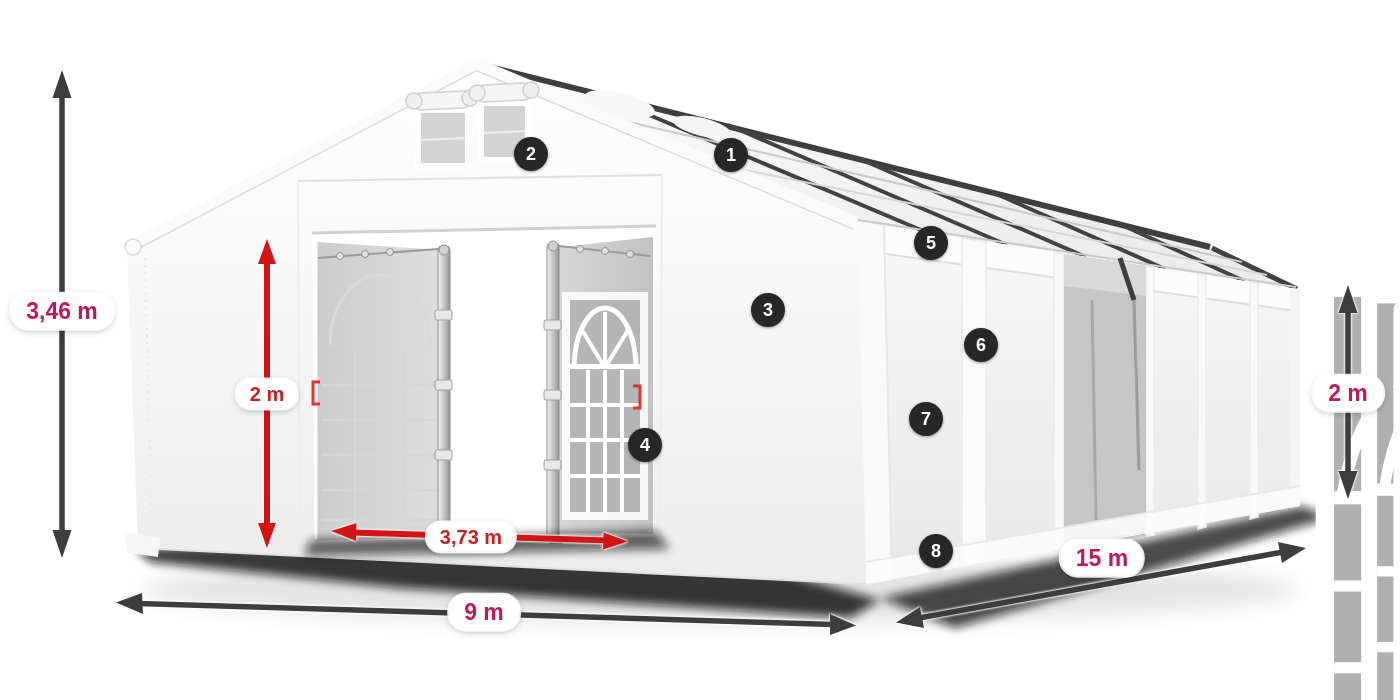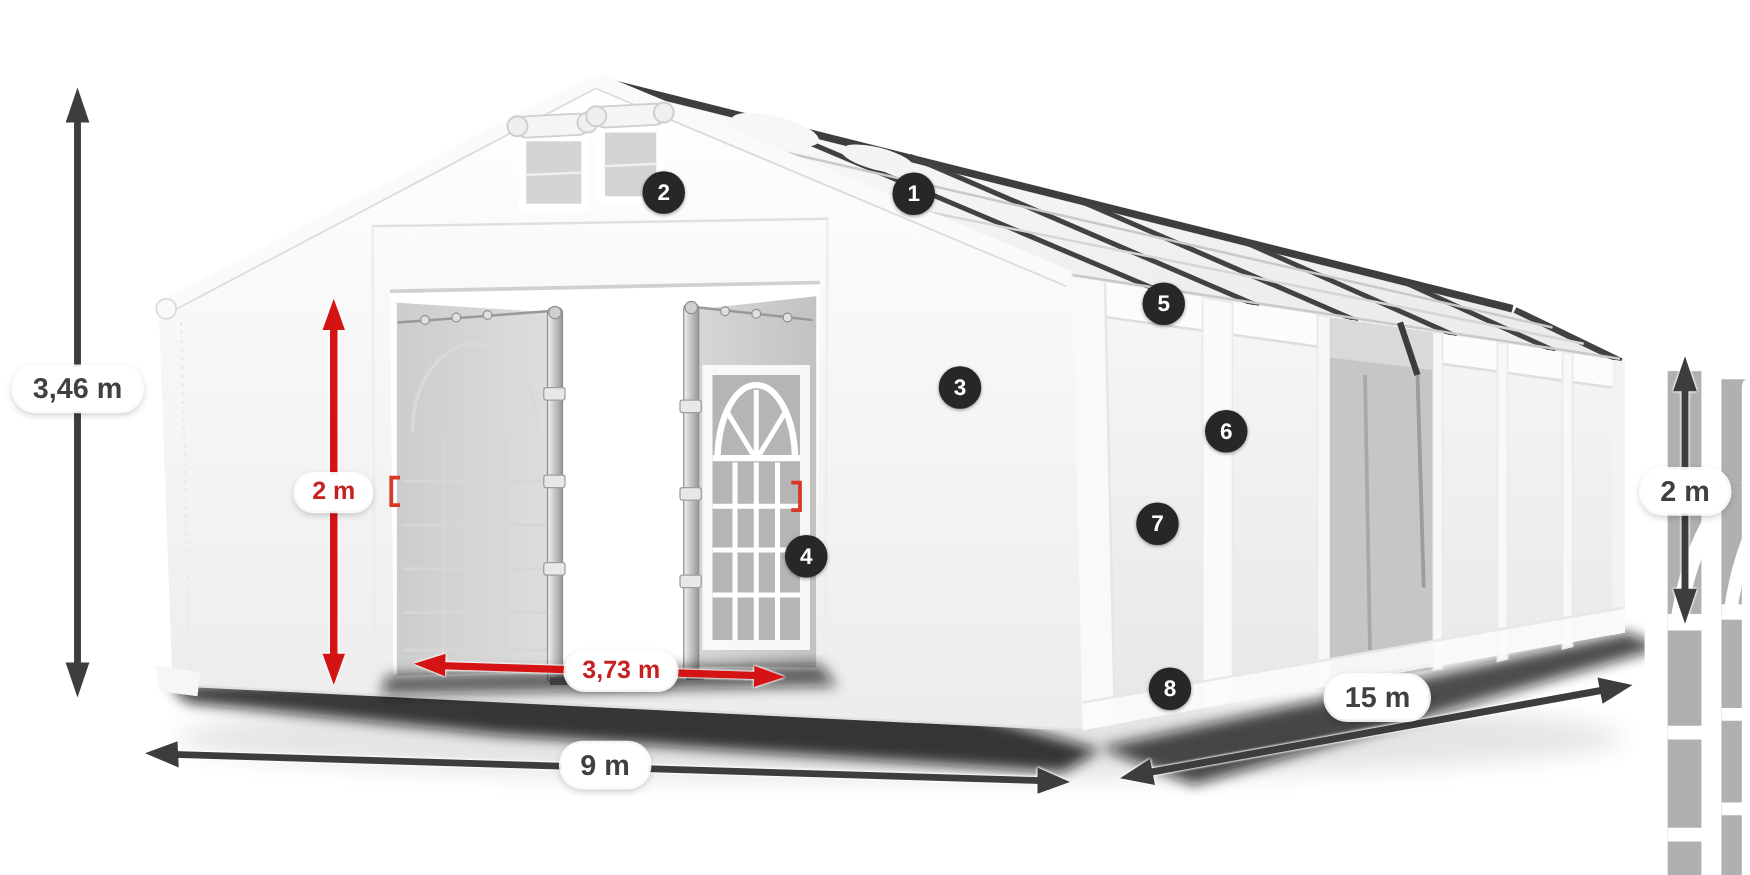--- a/index.html
+++ b/index.html
@@ -5,21 +5,21 @@
   html,body{margin:0;padding:0;background:#ffffff;}
   .stage{
     position:relative;width:1400px;height:700px;overflow:hidden;
     background:#ffffff;font-family:"Liberation Sans",sans-serif;
   }
   .stage svg{position:absolute;left:0;top:0;}
   .halo{filter:drop-shadow(0 0 1px #fff) drop-shadow(0 0 1px #fff);}
   .pill{
     position:absolute;transform:translate(-50%,-50%);
     background:#ffffff;border-radius:17px;padding:3px 15px;
-    font-weight:bold;font-size:23px;color:#404040;line-height:1.25;
+    font-weight:bold;font-size:23px;color:#be185d;line-height:1.25;
     box-shadow:0 0 0 2px rgba(255,255,255,.9),0 2px 7px rgba(0,0,0,.30);
     white-space:nowrap;z-index:5;
   }
   .pill.red{color:#c62121;font-size:20px;padding:2px 13px;border-radius:14px;}
   .badge{
     position:absolute;transform:translate(-50%,-50%);
     width:34px;height:34px;border-radius:50%;
     background:#272727;color:#ffffff;font-weight:bold;font-size:18px;
     display:flex;align-items:center;justify-content:center;
     box-shadow:0 1px 3px rgba(0,0,0,.4);z-index:6;cursor:pointer;
@@ -249,21 +249,21 @@
     </g>
     <g class="halo" fill="#d41414" stroke="#d41414">
       <line x1="352" y1="532.5" x2="608" y2="540.5" stroke-width="6"></line>
       <polygon points="331,531 356,541 356.5,523" stroke="none"></polygon>
       <polygon points="628,541.5 603,549.5 603.5,532.5" stroke="none"></polygon>
     </g>
   </svg>
 
   <div class="pill dark" style="left:62px;top:311px;">3,46 m</div>
   <div class="pill red" style="left:267px;top:394px;">2 m</div>
-  <div class="pill red" style="left:497px;top:537px;">3,73 m</div>
+  <div class="pill red" style="left:471px;top:537px;">3,73 m</div>
   <div class="pill dark" style="left:484px;top:612px;">9 m</div>
   <div class="pill dark" style="left:1102px;top:558px;">15 m</div>
   <div class="pill dark" style="left:1348px;top:393px;">2 m</div>
 
   <div class="badge" style="left:731px;top:155px;">1</div>
   <div class="badge" style="left:531px;top:154px;">2</div>
   <div class="badge" style="left:768px;top:310px;">3</div>
   <div class="badge" style="left:645px;top:445px;">4</div>
   <div class="badge" style="left:931px;top:243px;">5</div>
   <div class="badge" style="left:981px;top:345px;">6</div>

